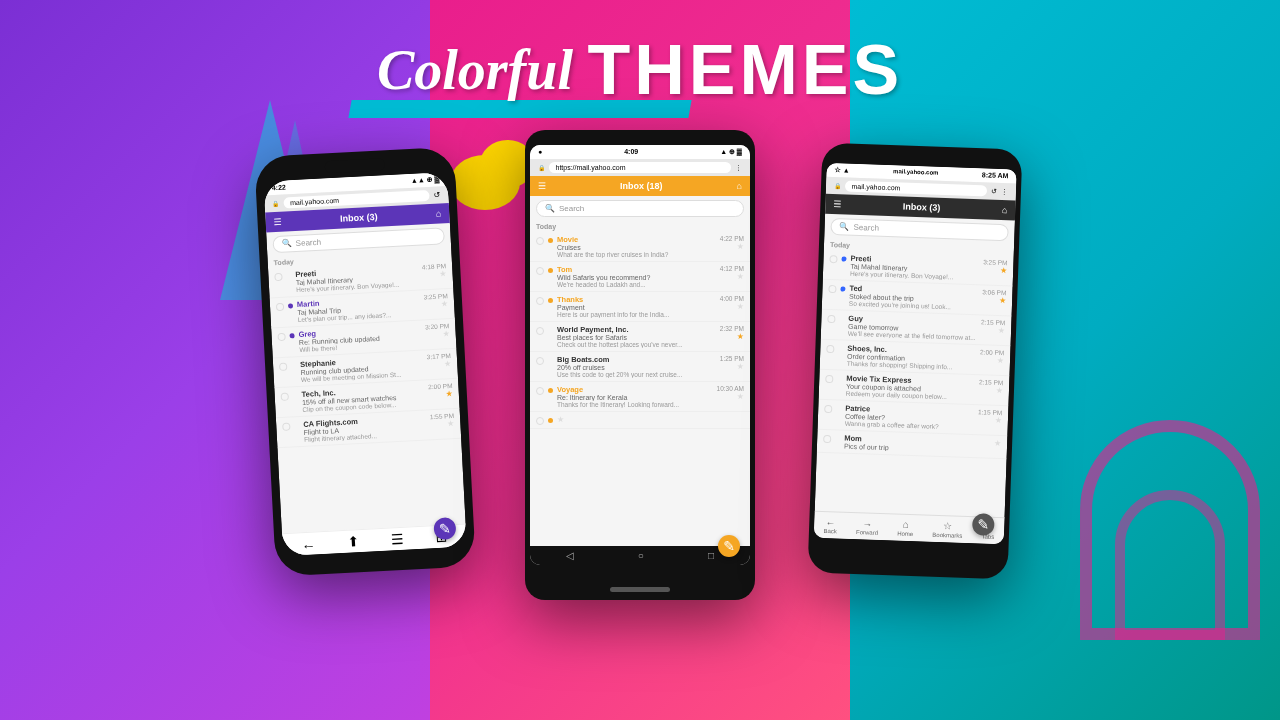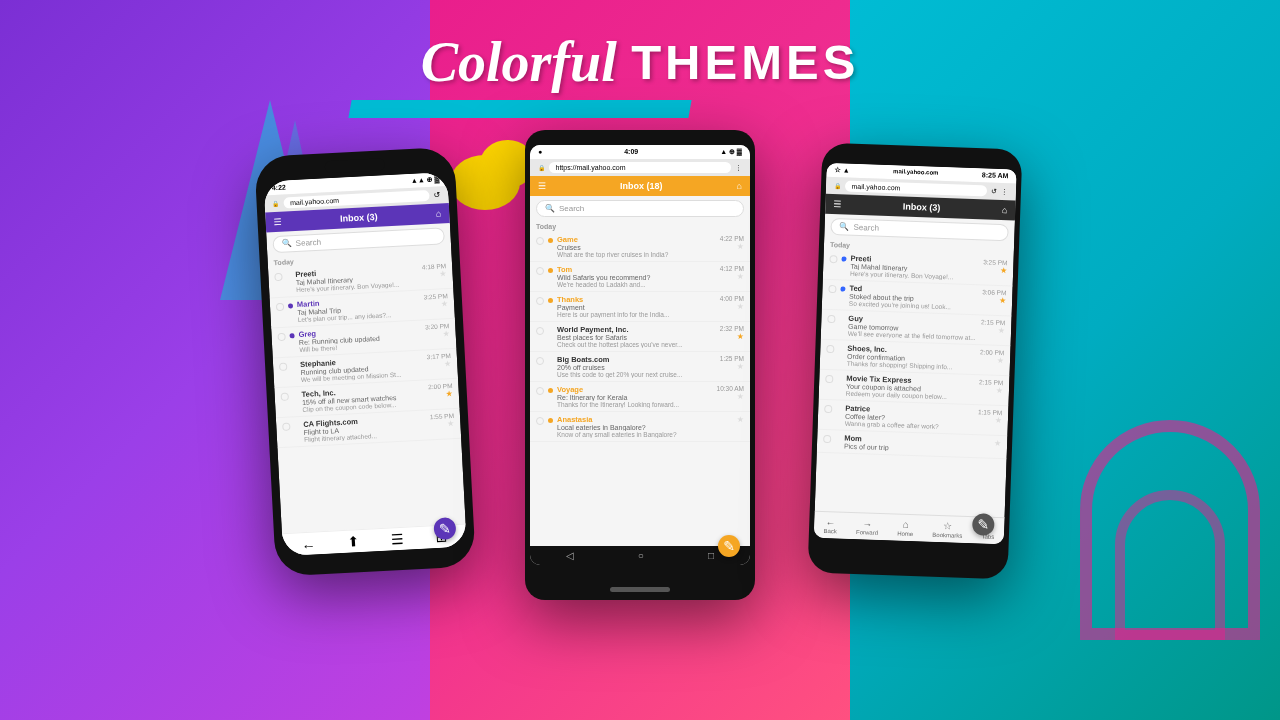--- a/index.html
+++ b/index.html
@@ -62,21 +62,21 @@
       font-size: 56px;
       font-weight: 900;
       color: white;
       font-style: italic;
       text-shadow: 2px 2px 4px rgba(0,0,0,0.3);
       display: inline-block;
       vertical-align: middle;
     }
     .title-themes {
       font-family: Arial, sans-serif;
-      font-size: 49px;
+      font-size: 70px;
       font-weight: 900;
       color: white;
       letter-spacing: 4px;
       display: inline-block;
       vertical-align: middle;
       margin-left: 10px;
       text-shadow: 2px 2px 4px rgba(0,0,0,0.3);
     }
     .title-underline {
       position: absolute;
@@ -531,21 +531,21 @@
           <span>Search</span>
         </div>
 
         <div class="mail-today-label">Today</div>
 
         <div class="mail-list">
         <div class="mail-item">
               <div class="mail-item-check"></div>
               <div class="mail-dot mail-dot-orange"></div>
               <div class="mail-item-content">
-                <div class="mail-item-sender unread-orange">Game</div>
+                <div class="mail-item-sender unread-orange">Movie</div>
                 <div class="mail-item-subject">Cruises</div>
                 <div class="mail-item-preview">What are the top river cruises in India?</div>
               </div>
               <div class="mail-item-meta">
                 <div class="mail-item-time">4:22 PM</div>
                 <div class="mail-item-star">★</div>
               </div>
             </div>
             <div class="mail-item">
               <div class="mail-item-check"></div>
@@ -608,25 +608,20 @@
                 <div class="mail-item-preview">Thanks for the Itinerary! Looking forward...</div>
               </div>
               <div class="mail-item-meta">
                 <div class="mail-item-time">10:30 AM</div>
                 <div class="mail-item-star">★</div>
               </div>
             </div>
             <div class="mail-item">
               <div class="mail-item-check"></div>
               <div class="mail-dot mail-dot-orange"></div>
-              <div class="mail-item-content">
-                <div class="mail-item-sender unread-orange">Anastasia</div>
-                <div class="mail-item-subject">Local eateries in Bangalore?</div>
-                <div class="mail-item-preview">Know of any small eateries in Bangalore?</div>
-              </div>
               <div class="mail-item-meta">
                 <div class="mail-item-time"></div>
                 <div class="mail-item-star">★</div>
               </div>
             </div>
           </div>
 
         <div class="mail-fab mail-fab-orange">✎</div>
 
         <div style="background:#111;padding:4px;display:flex;justify-content:space-around;">

